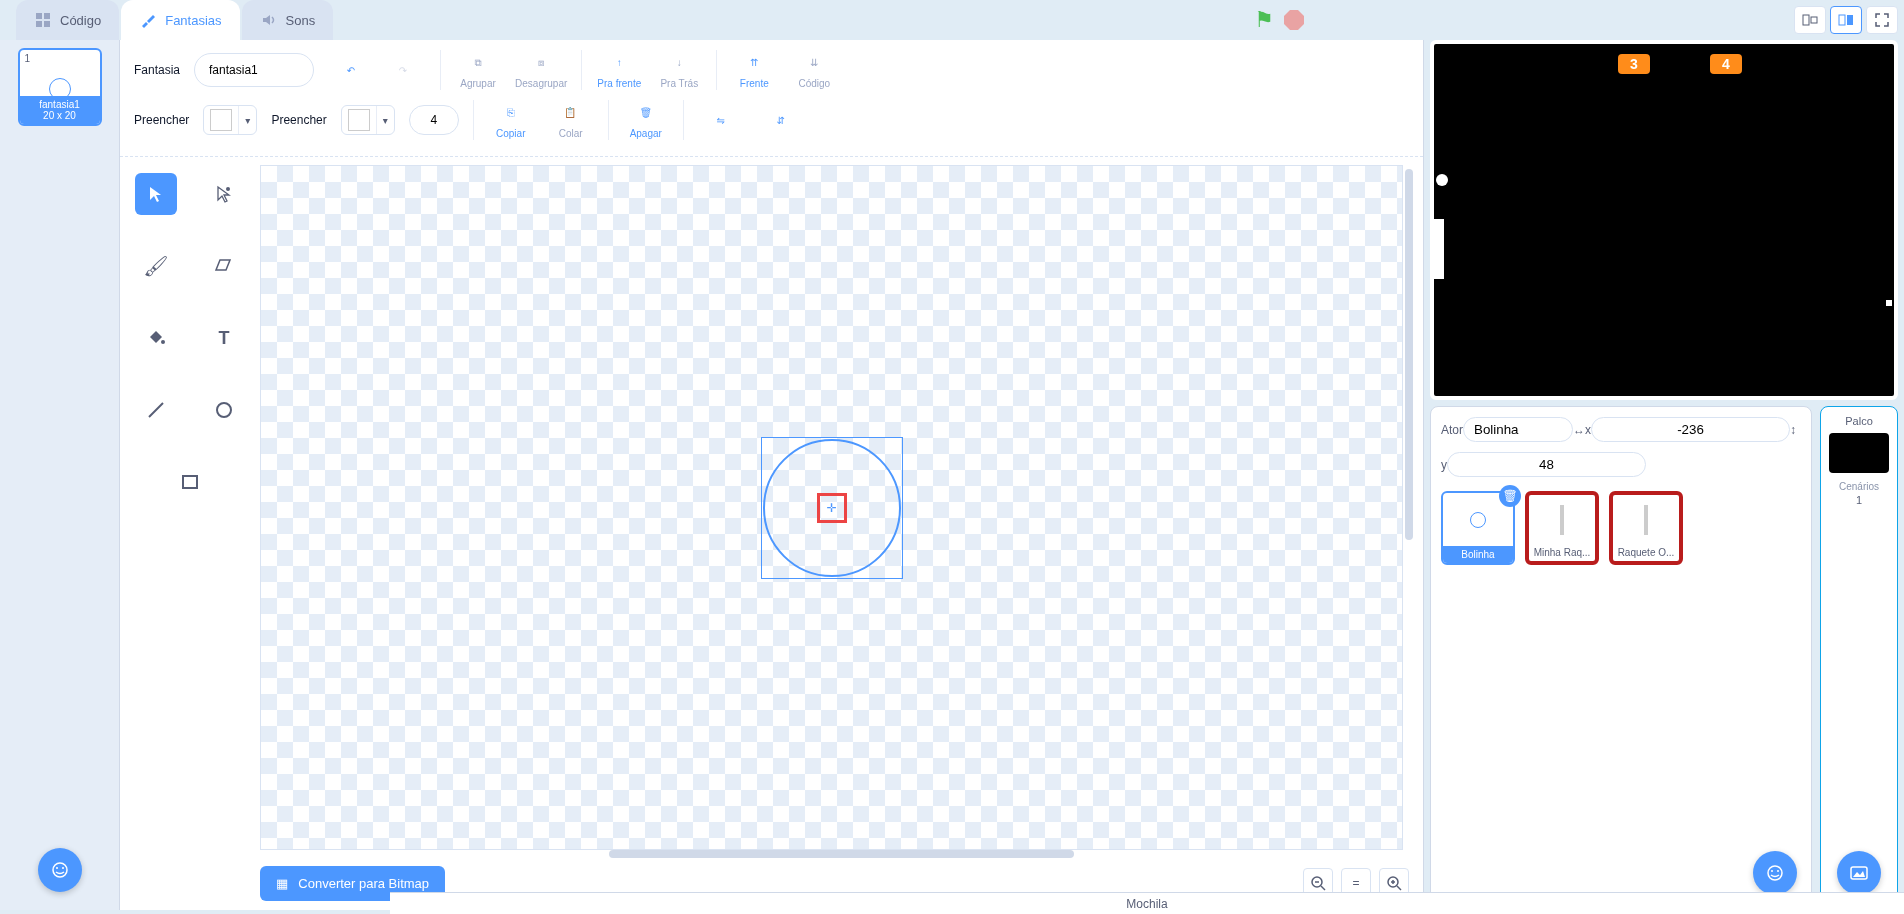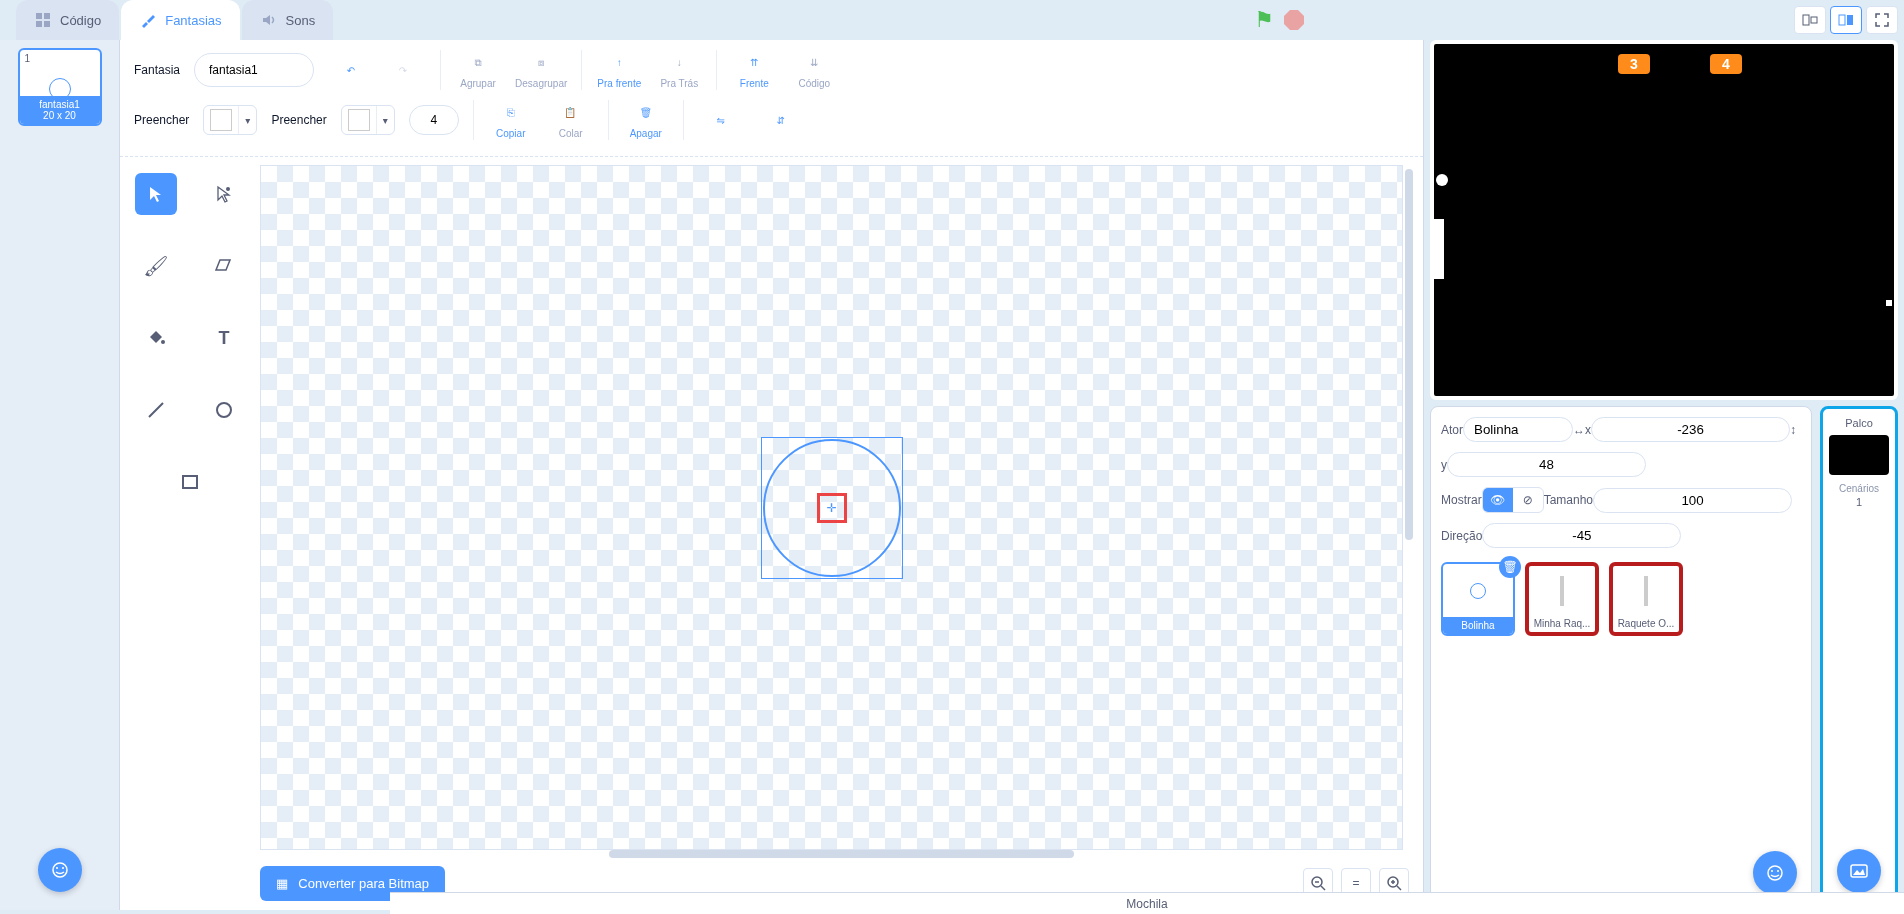--- a/index.html
+++ b/index.html
@@ -80,21 +80,21 @@
 .visibility .v.active { background: #4c97ff; color: #fff; }
 .sprites { display: flex; gap: 10px; margin-top: 14px; }
 .sprite-card { width: 74px; height: 74px; border: 4px solid #b91c1c; border-radius: 6px; background: #fff; position: relative; display: flex; flex-direction: column; align-items: center; justify-content: flex-end; cursor: pointer; font-size: 10px; }
 .sprite-card .thumb { flex: 1; display: flex; align-items: center; justify-content: center; width: 100%; }
 .sprite-card .lbl { width: 100%; text-align: center; padding: 3px 2px; white-space: nowrap; overflow: hidden; text-overflow: ellipsis; }
 .sprite-card.selected { border: 2px solid #4c97ff; }
 .sprite-card.selected .lbl { background: #4c97ff; color: #fff; border-radius: 0 0 4px 4px; }
 .sprite-card .del { position: absolute; top: -8px; right: -8px; width: 22px; height: 22px; border-radius: 50%; background: #4c97ff; color: #fff; display: flex; align-items: center; justify-content: center; font-size: 12px; }
 .fab-sprite { position: absolute; bottom: 14px; right: 14px; width: 44px; height: 44px; border-radius: 50%; background: #4c97ff; color: #fff; display: flex; align-items: center; justify-content: center; cursor: pointer; box-shadow: 0 2px 6px rgba(0,0,0,0.2); }
 
-.stage-panel { width: 78px; background: #fff; border-radius: 8px; border: 3px solid #0ea5e9; display: flex; flex-direction: column; align-items: center; padding: 8px; position: relative; }
+.stage-panel { width: 78px; background: #fff; border-radius: 8px; border: 1px solid #0ea5e9; display: flex; flex-direction: column; align-items: center; padding: 8px; position: relative; }
 .stage-panel .title { font-size: 11px; margin-bottom: 6px; }
 .stage-panel .stg-thumb { width: 60px; height: 40px; background: #000; border-radius: 4px; margin-bottom: 8px; cursor: pointer; }
 .stage-panel .c-lab { font-size: 10px; color: #8a94ab; }
 .stage-panel .c-num { font-size: 11px; margin-top: 2px; }
 .fab-stage { position: absolute; bottom: 14px; left: 50%; transform: translateX(-50%); width: 44px; height: 44px; border-radius: 50%; background: #4c97ff; color: #fff; display: flex; align-items: center; justify-content: center; cursor: pointer; box-shadow: 0 2px 6px rgba(0,0,0,0.2); }
 
 .backpack { position: absolute; left: 390px; right: 0; bottom: 0; height: 22px; text-align: center; font-size: 12px; background: #fff; border-top: 1px solid #d0d9e8; line-height: 22px; cursor: pointer; }
 
 svg { display: block; }
 </style>
@@ -349,31 +349,20 @@
         <div class="sprite-info">
           <span class="lab">Ator</span>
           <input class="pill" style="width: 110px; text-align: left;" value="Bolinha">
           <span>↔</span>
           <span class="lab">x</span>
           <input class="pill" value="-236" style="">
           <span>↕</span>
           <span class="lab">y</span>
           <input class="pill" value="48" style="">
         </div>
-        <div class="sprite-info" style="margin-top:10px">
-          <span class="lab">Mostrar</span>
-          <div class="visibility">
-            <div class="v active">👁</div>
-            <div class="v">⊘</div>
-          </div>
-          <span class="lab">Tamanho</span>
-          <input class="pill" value="100" style="">
-          <span class="lab">Direção</span>
-          <input class="pill" value="-45" style="">
-        </div>
         <div class="sprites">
           <div class="sprite-card selected">
             <div class="del">🗑</div>
             <div class="thumb">
                 <div style="width:16px;height:16px;border:1.5px solid #4c97ff;border-radius:50%"></div>
               </div>
             <div class="lbl">Bolinha</div>
           </div>
           <div class="sprite-card">
             <div class="thumb">

